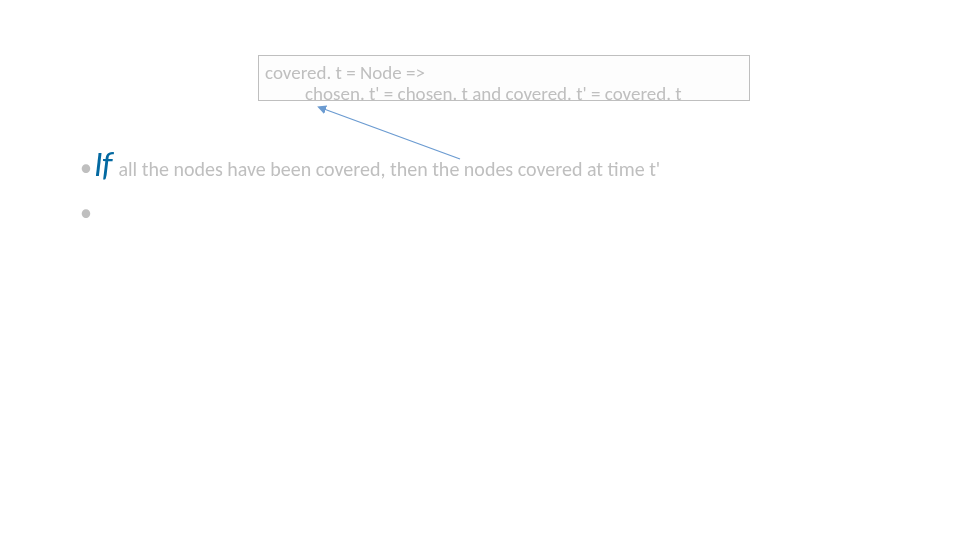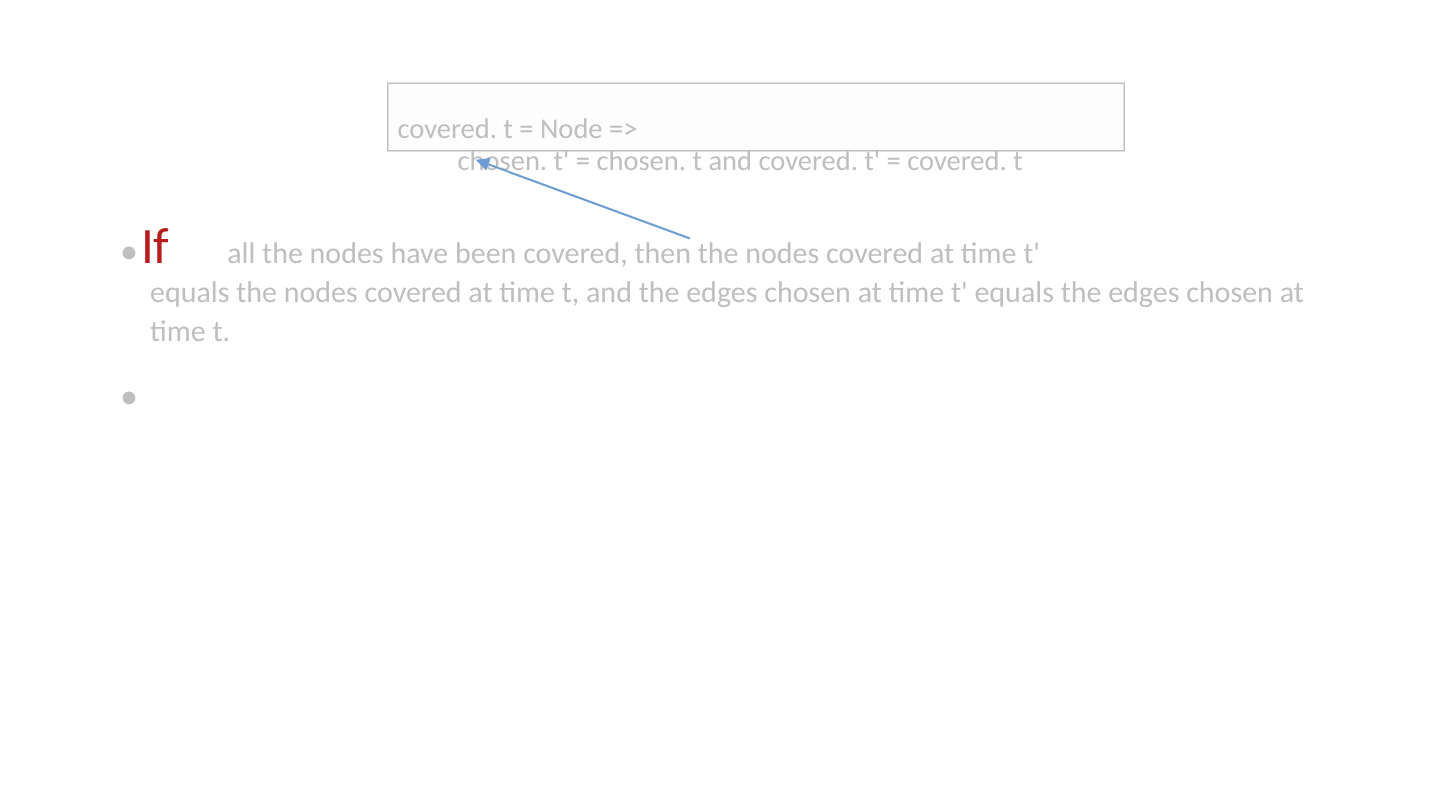--- a/index.html
+++ b/index.html
@@ -18,21 +18,21 @@
     height: 540px;
   }
   .code-box {
     position: absolute;
     left: 258px;
     top: 55px;
     width: 492px;
     height: 46px;
     border: 1px solid #bfbfbf;
     background: #fdfdfd;
-    padding: 20px 6px 2px 6px;
+    padding: 6px 6px 2px 6px;
     box-sizing: border-box;
     font-size: 19px;
     line-height: 21px;
     color: #bfbfbf;
   }
   .code-box .l1 { }
   .code-box .l2 { padding-left: 40px; }
   .arrow-svg {
     position: absolute;
     left: 310px;
@@ -56,29 +56,29 @@
     display: flex;
     align-items: baseline;
   }
   .dot {
     font-size: 24px;
     line-height: 26px;
     margin-right: 2px;
     color: #bfbfbf;
   }
   .keyword-italic {
+    font-style: italic;
     font-size: 34px;
     font-family: "Calibri", "Segoe UI", Arial, sans-serif;
-    color: #b91c1c;
+    color: #0369a1;
     letter-spacing: -0.5px;
     margin-right: 2px;
   }
   .body-text {
     display: inline;
-    margin-left: 33px;
   }
   .cont {
     padding-left: 20px;
   }
   .gap {
     height: 18px;
   }
   .dim { color: #bfbfbf; }
 </style>
 </head>
@@ -102,21 +102,20 @@
   <div class="bullets">
 
     <div class="bullet-row">
       <div class="bullet-lead">
         <span class="dot">•</span>
         <span>
           <span class="keyword-italic">If</span>
           <span class="body-text dim">all the nodes have been covered, then the nodes covered at time t'</span>
         </span>
       </div>
-      <div class="cont dim">equals the nodes covered at time t, and the edges chosen at time t' equals the edges chosen at time t.</div>
     </div>
 
     <div class="gap"></div>
 
     <div class="bullet-row">
       <div class="bullet-lead">
         <span class="dot">•</span>
       </div>
     </div>
 

